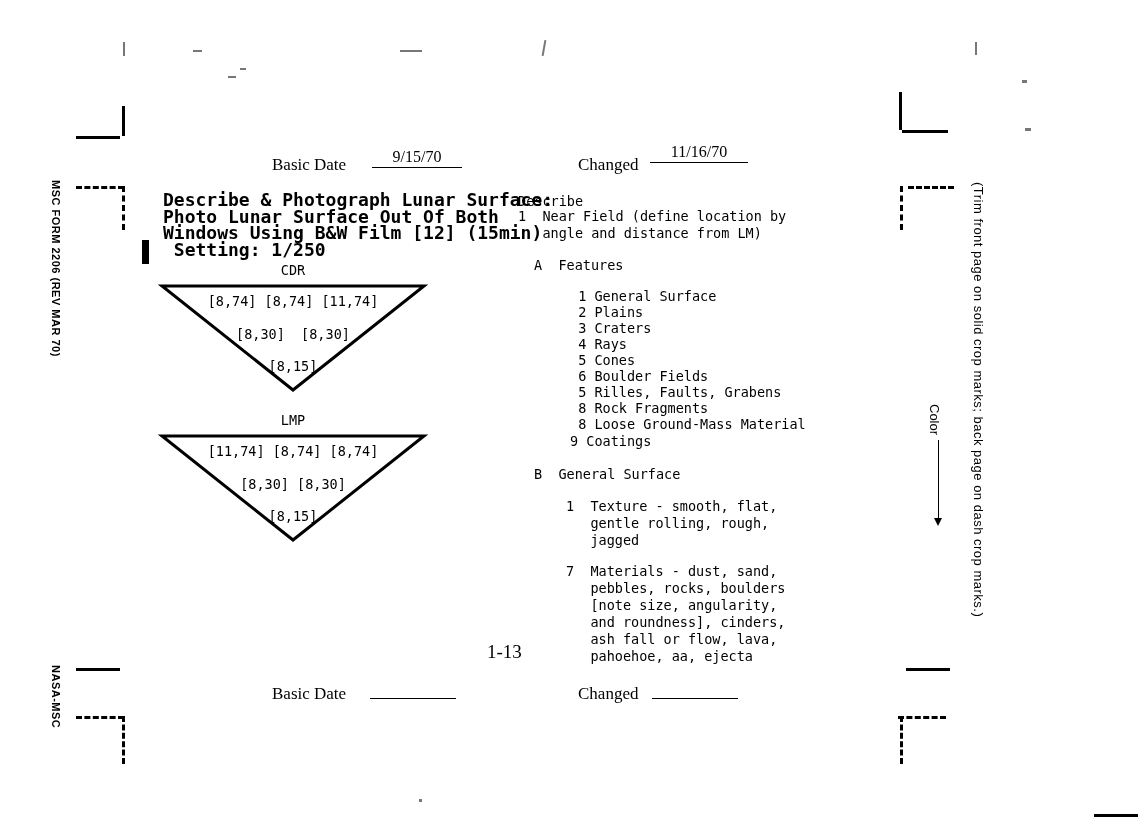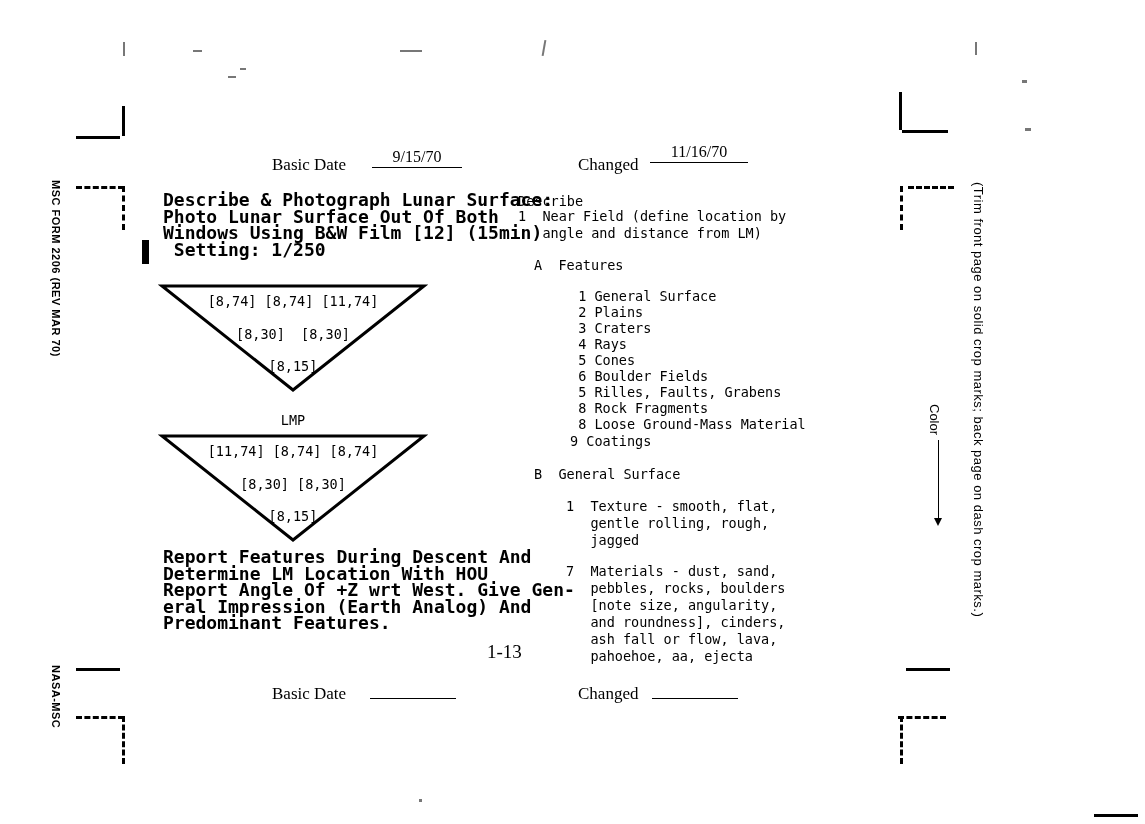--- a/index.html
+++ b/index.html
@@ -210,43 +210,39 @@
   <div class="hdr-value" style="left:650px;top:143px;width:86px;">11/16/70</div>
 
   <div class="black-bar" style="left:142px;top:240px;width:7px;height:24px;"></div>
 
   <div class="mono-l" style="left:163px;top:192px;">Describe &amp; Photograph Lunar Surface:
 Photo Lunar Surface Out Of Both
 Windows Using B&amp;W Film [12] (15min)
  Setting: 1/250</div>
 
   <div class="tri-wrap" style="left:158px;top:262px;width:270px;height:132px;">
+    <div class="tri-title" style="left:0;top:0;">CDR</div>
     <svg class="tri-svg" width="270" height="132" viewBox="0 0 270 132">
       <polygon points="4,24 266,24 135,128" fill="none" stroke="#000" stroke-width="3"></polygon>
     </svg>
     <div class="tri-row" style="left:0;top:31px;">[8,74] [8,74] [11,74]</div>
     <div class="tri-row" style="left:0;top:64px;">[8,30]  [8,30]</div>
     <div class="tri-row" style="left:0;top:96px;">[8,15]</div>
   </div>
 
   <div class="tri-wrap" style="left:158px;top:412px;width:270px;height:132px;">
     <div class="tri-title" style="left:0;top:0;">LMP</div>
     <svg class="tri-svg" width="270" height="132" viewBox="0 0 270 132">
       <polygon points="4,24 266,24 135,128" fill="none" stroke="#000" stroke-width="3"></polygon>
     </svg>
     <div class="tri-row" style="left:0;top:31px;">[11,74] [8,74] [8,74]</div>
     <div class="tri-row" style="left:0;top:64px;">[8,30] [8,30]</div>
     <div class="tri-row" style="left:0;top:96px;">[8,15]</div>
   </div>
 
-  <div class="mono-l" style="left:163px;top:549px;">Report Features During Descent And
-Determine LM Location With HOU
-Report Angle Of +Z wrt West. Give Gen-
-eral Impression (Earth Analog) And
-Predominant Features.</div>
 
   <div class="mono" style="left:518px;top:193px;">Describe</div>
   <div class="mono" style="left:518px;top:208px;">1  Near Field (define location by
    angle and distance from LM)</div>
 
   <div class="mono" style="left:534px;top:257px;">A  Features</div>
 
   <div class="mono" style="left:570px;top:288px;"> 1 General Surface</div>
   <div class="mono" style="left:570px;top:304px;"> 2 Plains</div>
   <div class="mono" style="left:570px;top:320px;"> 3 Craters</div>

